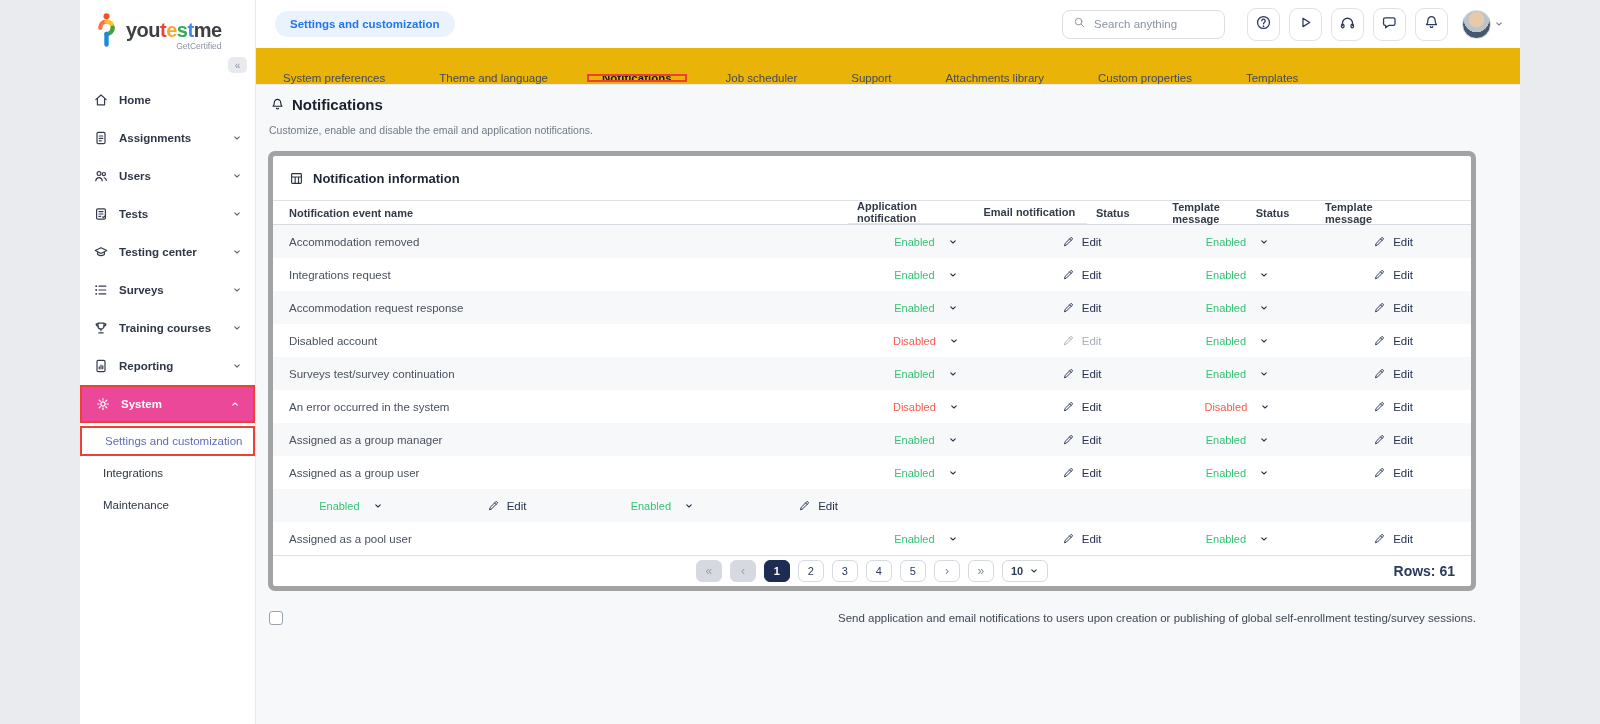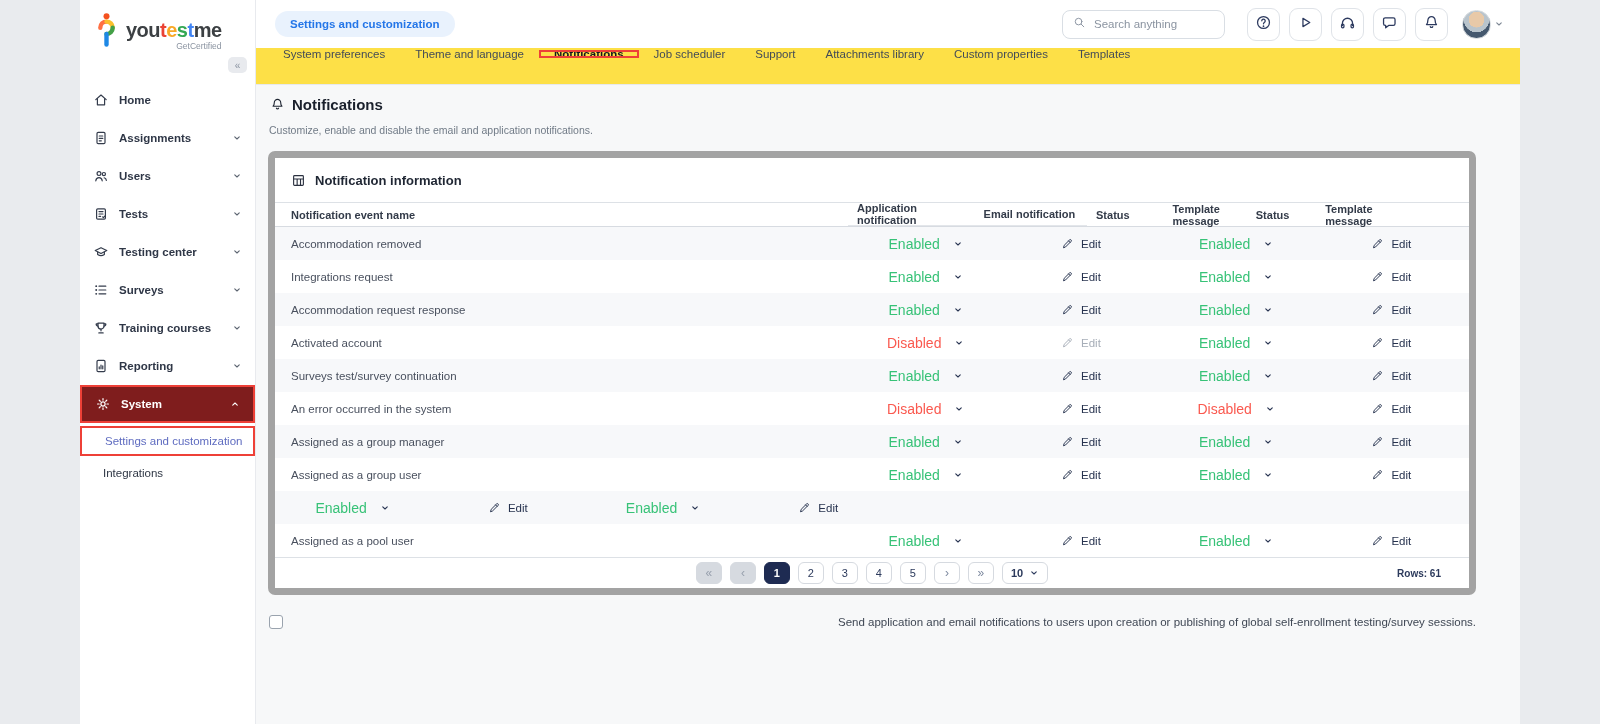--- a/index.html
+++ b/index.html
@@ -18,21 +18,21 @@
   .logo-tag { display:block; text-align:right; font-size:8.5px; color:#8a93a0; margin-top:2px; }
   .collapse-row { display:flex; justify-content:flex-end; padding:4px 8px 2px 0; }
   .collapse-btn { width:19px; height:16px; border:none; border-radius:5px; background:#e8eaee; color:#8a93a0;
     font-size:10px; line-height:15px; text-align:center; cursor:pointer; }
   .menu { margin-top:6px; }
   .side-item { display:flex; align-items:center; gap:10px; height:38px; padding:0 13px; cursor:pointer;
     color:#2f3747; font-size:11.5px; font-weight:600; }
   .side-item .s-icon { display:flex; color:#343c4c; }
   .side-item .s-label { flex:1; }
   .side-item .s-chev { display:flex; color:#5b6470; }
-  .side-item.active { background:#7f1d1d; color:#fff; border:2px solid #ee4037; }
+  .side-item.active { background:#ec4899; color:#fff; border:2px solid #ee4037; }
   .side-item.active .s-icon, .side-item.active .s-chev { color:#fff; }
   .sub-item { display:flex; align-items:center; height:30px; padding:0 10px 0 23px; font-size:11.5px;
     color:#2f3745; cursor:pointer; margin-top:2px; }
   .sub-item.active { border:2px solid #ee4037; color:#5f6cc0; margin-top:3px; margin-bottom:2px; }
   
   .main { flex:1; display:flex; flex-direction:column; min-width:0; }
   .topbar { height:48px; background:#fff; display:flex; align-items:center; padding:0 16px 0 19px; gap:7px; }
   .crumb { background:#e9f2fd; color:#2476e8; font-size:11.5px; font-weight:700; border:none;
     padding:7px 15px; border-radius:15px; cursor:pointer; }
   .topbar .spacer { flex:1; }
@@ -41,69 +41,69 @@
   .search-box svg { color:#8b94a1; flex-shrink:0; }
   .search-box input { border:none; outline:none; width:100%; font-size:11.5px; color:#394150; background:transparent; font-family:inherit; }
   .search-box input::placeholder { color:#8b94a1; }
   .icon-btn { width:33px; height:33px; border:1px solid #dfe3e8; background:#fff; border-radius:9px;
     display:flex; align-items:center; justify-content:center; color:#2d3a5f; cursor:pointer; margin-left:2px; }
   .avatar-wrap { display:flex; align-items:center; gap:3px; margin-left:7px; cursor:pointer; }
   .avatar { width:29px; height:29px; border-radius:50%;
     background:radial-gradient(circle at 50% 32%, #e8c9a8 0 34%, #b9c4cc 35% 55%, #45586e 56% 100%); border:1px solid #d5dade; }
   .avatar-caret { color:#7c8693; display:flex; }
   
-  .tabbar { height:37px; background:#fde047; border-bottom:1px solid #e7e9ed; display:flex; align-items:flex-start; padding-left:12px; }
+  .tabbar { height:37px; background:#eab308; border-bottom:1px solid #e7e9ed; display:flex; align-items:flex-end; padding-left:12px;gap:24px; }
   .tab { border:none; background:transparent; font-family:inherit; font-size:11.5px; color:#434b57;
     padding:0 15px; cursor:pointer; position:relative; }
   .tab.active { font-weight:700; color:#14181f; }
   .tab.active::after { content:""; position:absolute; inset:2px 0; border:2px solid #ee4037; pointer-events:none; }
   
   .content { flex:1; padding:11px 44px 0 12px; overflow:hidden; }
   .page-title-row { display:flex; align-items:center; gap:7px; color:#1a202c; margin-left:2px; }
   .page-title-row .t-icon { display:flex; color:#1f2633; }
   .page-title { font-size:15px; font-weight:800; }
   .page-subtitle { font-size:10.5px; color:#717b87; margin:11px 0 0 1px; }
-  .card { margin-top:15px; background:#fff; border:7px solid #a3a3a3; border-radius:7px; overflow:hidden; }
+  .card { margin-top:15px; background:#fff; border:5px solid #a3a3a3; border-radius:7px; overflow:hidden; }
   .card-head { height:44px; display:flex; align-items:center; gap:9px; padding:0 16px; }
   .card-head .c-icon { display:flex; color:#2b3140; }
   .card-title { font-size:13px; font-weight:700; color:#1f2633; }
   
   .thead { display:flex; border-top:1px solid #dde1e6; border-bottom:1px solid #d7dbe1; font-size:11px; color:#333b49; }
   .th-event { width:48%; display:flex; align-items:center; padding-left:16px; font-weight:600; }
   .th-right { flex:1; display:flex; flex-direction:row; }
   .group-row { display:flex; height:23px; border-bottom:1px solid #e3e6ea; }
   .group-cell { width:50%; display:flex; align-items:center; padding-left:9px; font-weight:600; }
   .group-cell.email { padding-left:16px; }
   .sub-row { display:flex; height:23px; }
   .sub-cell { width:25%; display:flex; align-items:center; padding-left:9px; font-weight:600; }
   .sub-cell.c4 { padding-left:16px; }
   
   .row { display:flex; align-items:center; height:33px; font-size:11.5px; }
   .row:nth-child(odd) { background:#f7f8fa; }
   .cell-name { width:48%; padding-left:16px; color:#49505e; }
   .cell { width:13%; display:flex; align-items:center; justify-content:center; }
-  .status-select { display:inline-flex; align-items:center; gap:13px; cursor:pointer; background:none; border:none; font-family:inherit; font-size:14px; }
+  .status-select { display:inline-flex; align-items:center; gap:13px; cursor:pointer; background:none; border:none; font-family:inherit; font-size:11px; }
   .status-select .chev { display:flex; color:#273351; }
   .status-green { color:#37c277; }
   .status-red { color:#fa594f; }
   .edit-btn { display:inline-flex; align-items:center; gap:7px; background:none; border:none; cursor:pointer;
     font-family:inherit; font-size:11.5px; color:#27334f; }
   .edit-btn .p-icon { display:flex; }
   .edit-btn.disabled { color:#a7aeb8; cursor:default; }
   
   .pag-row { height:31px; border-top:1px solid #dde1e6; display:flex; align-items:center; justify-content:center; gap:8px; position:relative; }
   .pg-btn { min-width:26px; height:22px; border-radius:6px; font-family:inherit; font-size:11px; cursor:pointer;
     background:#fff; border:1px solid #d6dae0; color:#2c3a5c; display:inline-flex; align-items:center; justify-content:center; padding:0 6px; }
   .pg-btn.nav { color:#7e8aa0; font-size:12px; }
   .pg-btn.disabled { background:#d6dae0; border-color:#d6dae0; color:#98a1ae; cursor:default; }
   .pg-btn.active { background:#1e2b52; border-color:#1e2b52; color:#fff; font-weight:700; }
   .pg-select { display:inline-flex; align-items:center; gap:6px; height:22px; padding:0 8px; border:1px solid #d6dae0;
     border-radius:6px; background:#fff; color:#2c3a5c; font-size:11px; font-weight:700; cursor:pointer; font-family:inherit; }
   .pg-select .caret { display:flex; color:#2c3a5c; }
-  .rows-label { position:absolute; right:28px; font-size:10px; font-weight:600; color:#2c3a5c; }
+  .rows-label { position:absolute; right:16px; font-size:14px; font-weight:600; color:#2c3a5c; }
   
   .footer-row { display:flex; align-items:center; gap:10px; margin:20px 0 0 1px;justify-content:space-between; }
   .checkbox { width:14px; height:14px; border:1.5px solid #9aa3ae; border-radius:3px; background:#fff; cursor:pointer; flex-shrink:0; }
   .footer-label { font-size:11.5px; color:#3f4754; }
 </style>
 </head>
 <body>
 
 <div class="app">
 
@@ -253,20 +253,23 @@
             </svg>
           </span>
   </div>
       </nav>
     <div id="submenu">
         <div class="sub-item active">
           <span class="sub-label">Settings and customization</span>
         </div>
         <div class="sub-item">
           <span class="sub-label">Integrations</span>
+        </div>
+        <div class="sub-item">
+          <span class="sub-label">Maintenance</span>
         </div>
       </div>
   </aside>
 
   <div class="main">
 
     <div class="topbar">
       <button class="crumb">Settings and customization</button>
       <span class="spacer"></span>
       <div class="search-box">
@@ -496,21 +499,21 @@
                     <svg width="13" height="13" viewBox="0 0 20 20" fill="none" stroke="currentColor" stroke-width="1.5" stroke-linecap="round" stroke-linejoin="round">
                       <path d="M4 16l.9-3.2 8.3-8.3a1.55 1.55 0 0 1 2.3 2.3L7.2 15.1z"></path>
                       <path d="M11.7 6l2.3 2.3"></path>
                     </svg>
                   </span>
         <span class="e-label">Edit</span>
       </button>
     </div>
   </div>
             <div class="row">
-    <div class="cell-name">Activated account</div>
+    <div class="cell-name">Disabled account</div>
     <div class="cell">
       <button class="status-select">
         <span class="status-text status-red">Disabled</span>
         <span class="chev">
                     <svg width="10" height="10" viewBox="0 0 20 20" fill="none" stroke="currentColor" stroke-width="2.2" stroke-linecap="round" stroke-linejoin="round">
                       <path d="M5.5 7.8 10 12l4.5-4.2"></path>
                     </svg>
                   </span>
       </button>
     </div>

